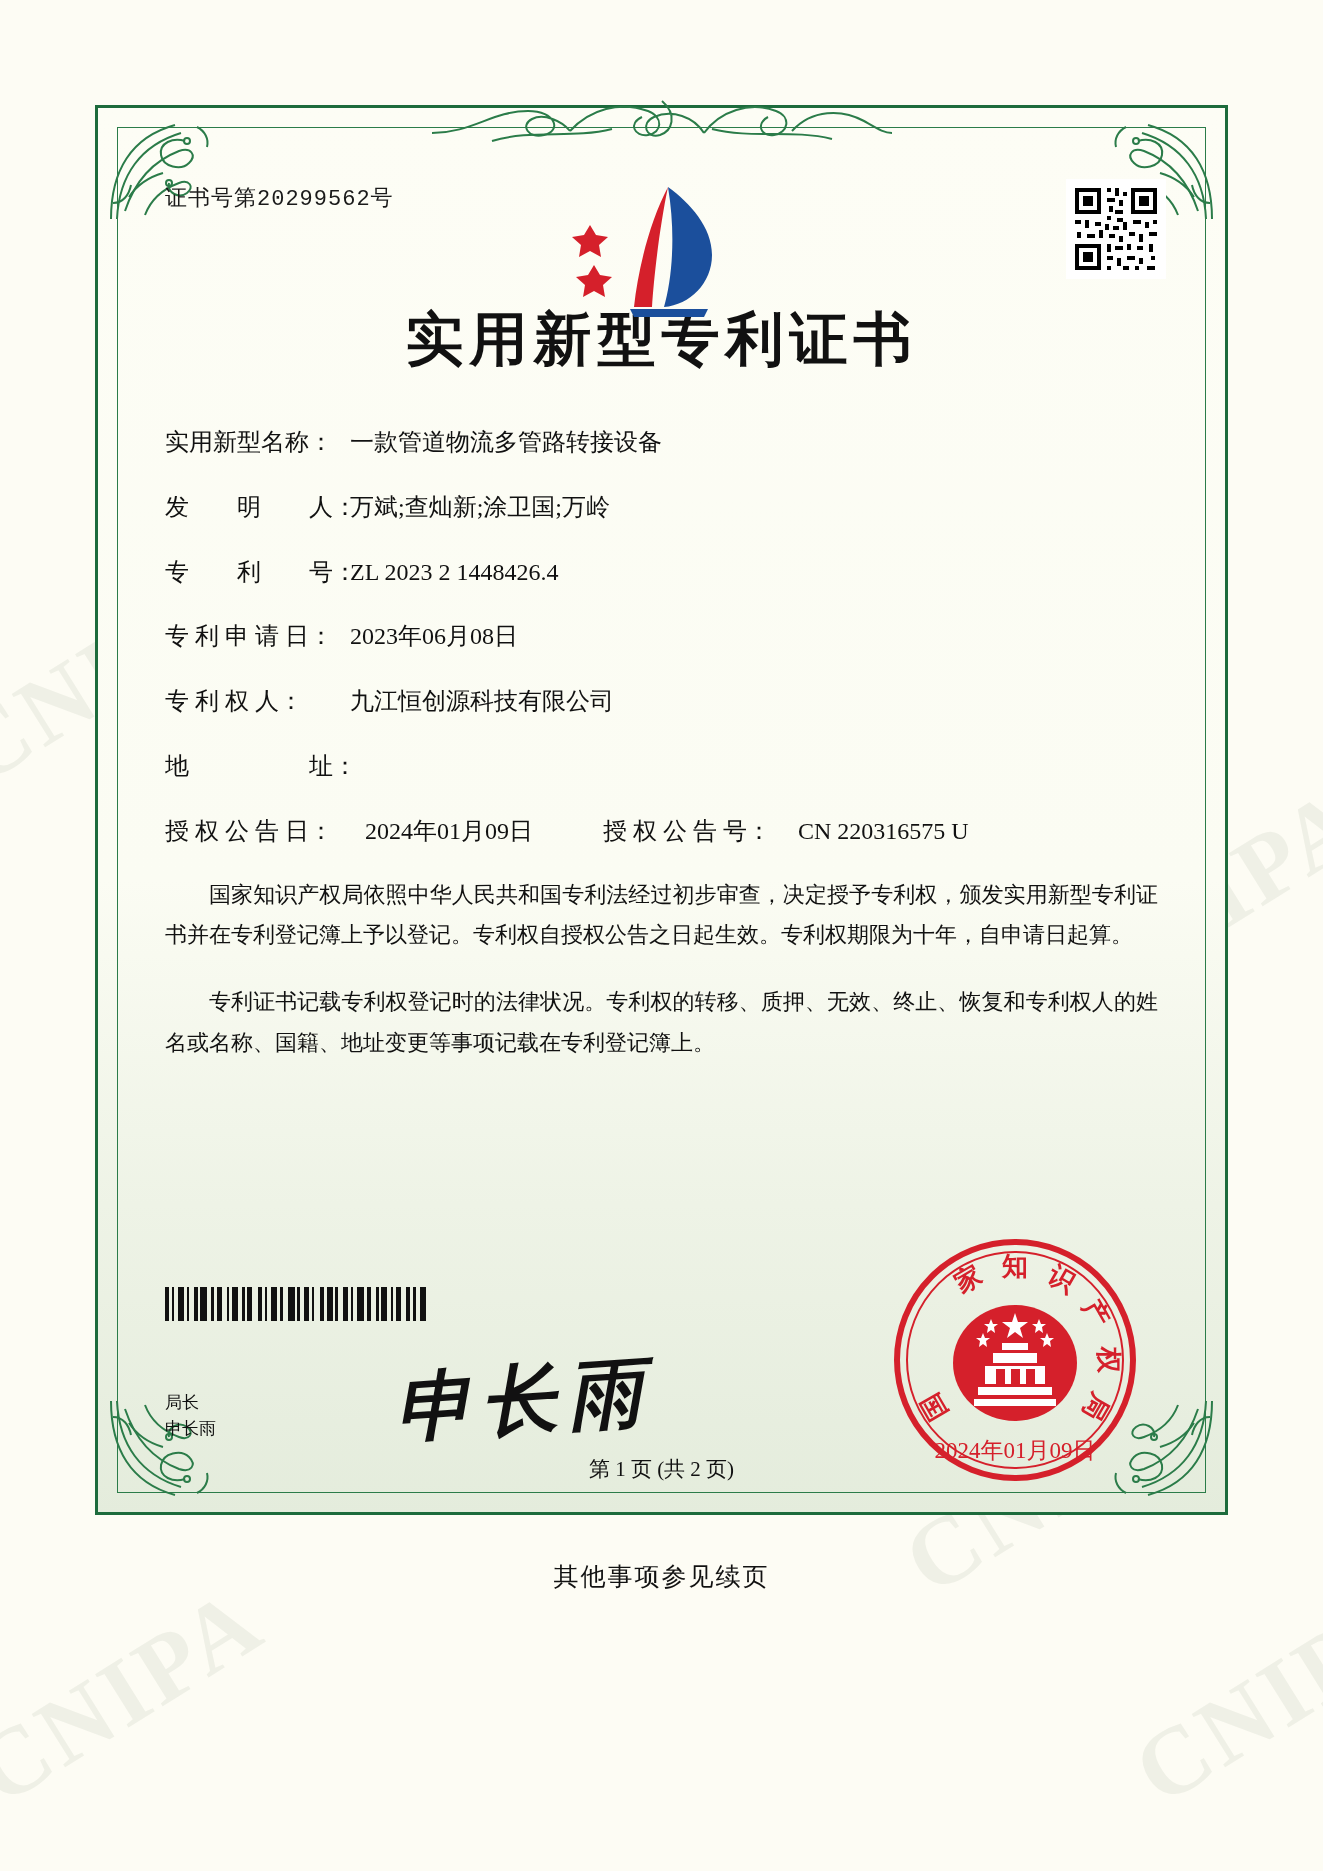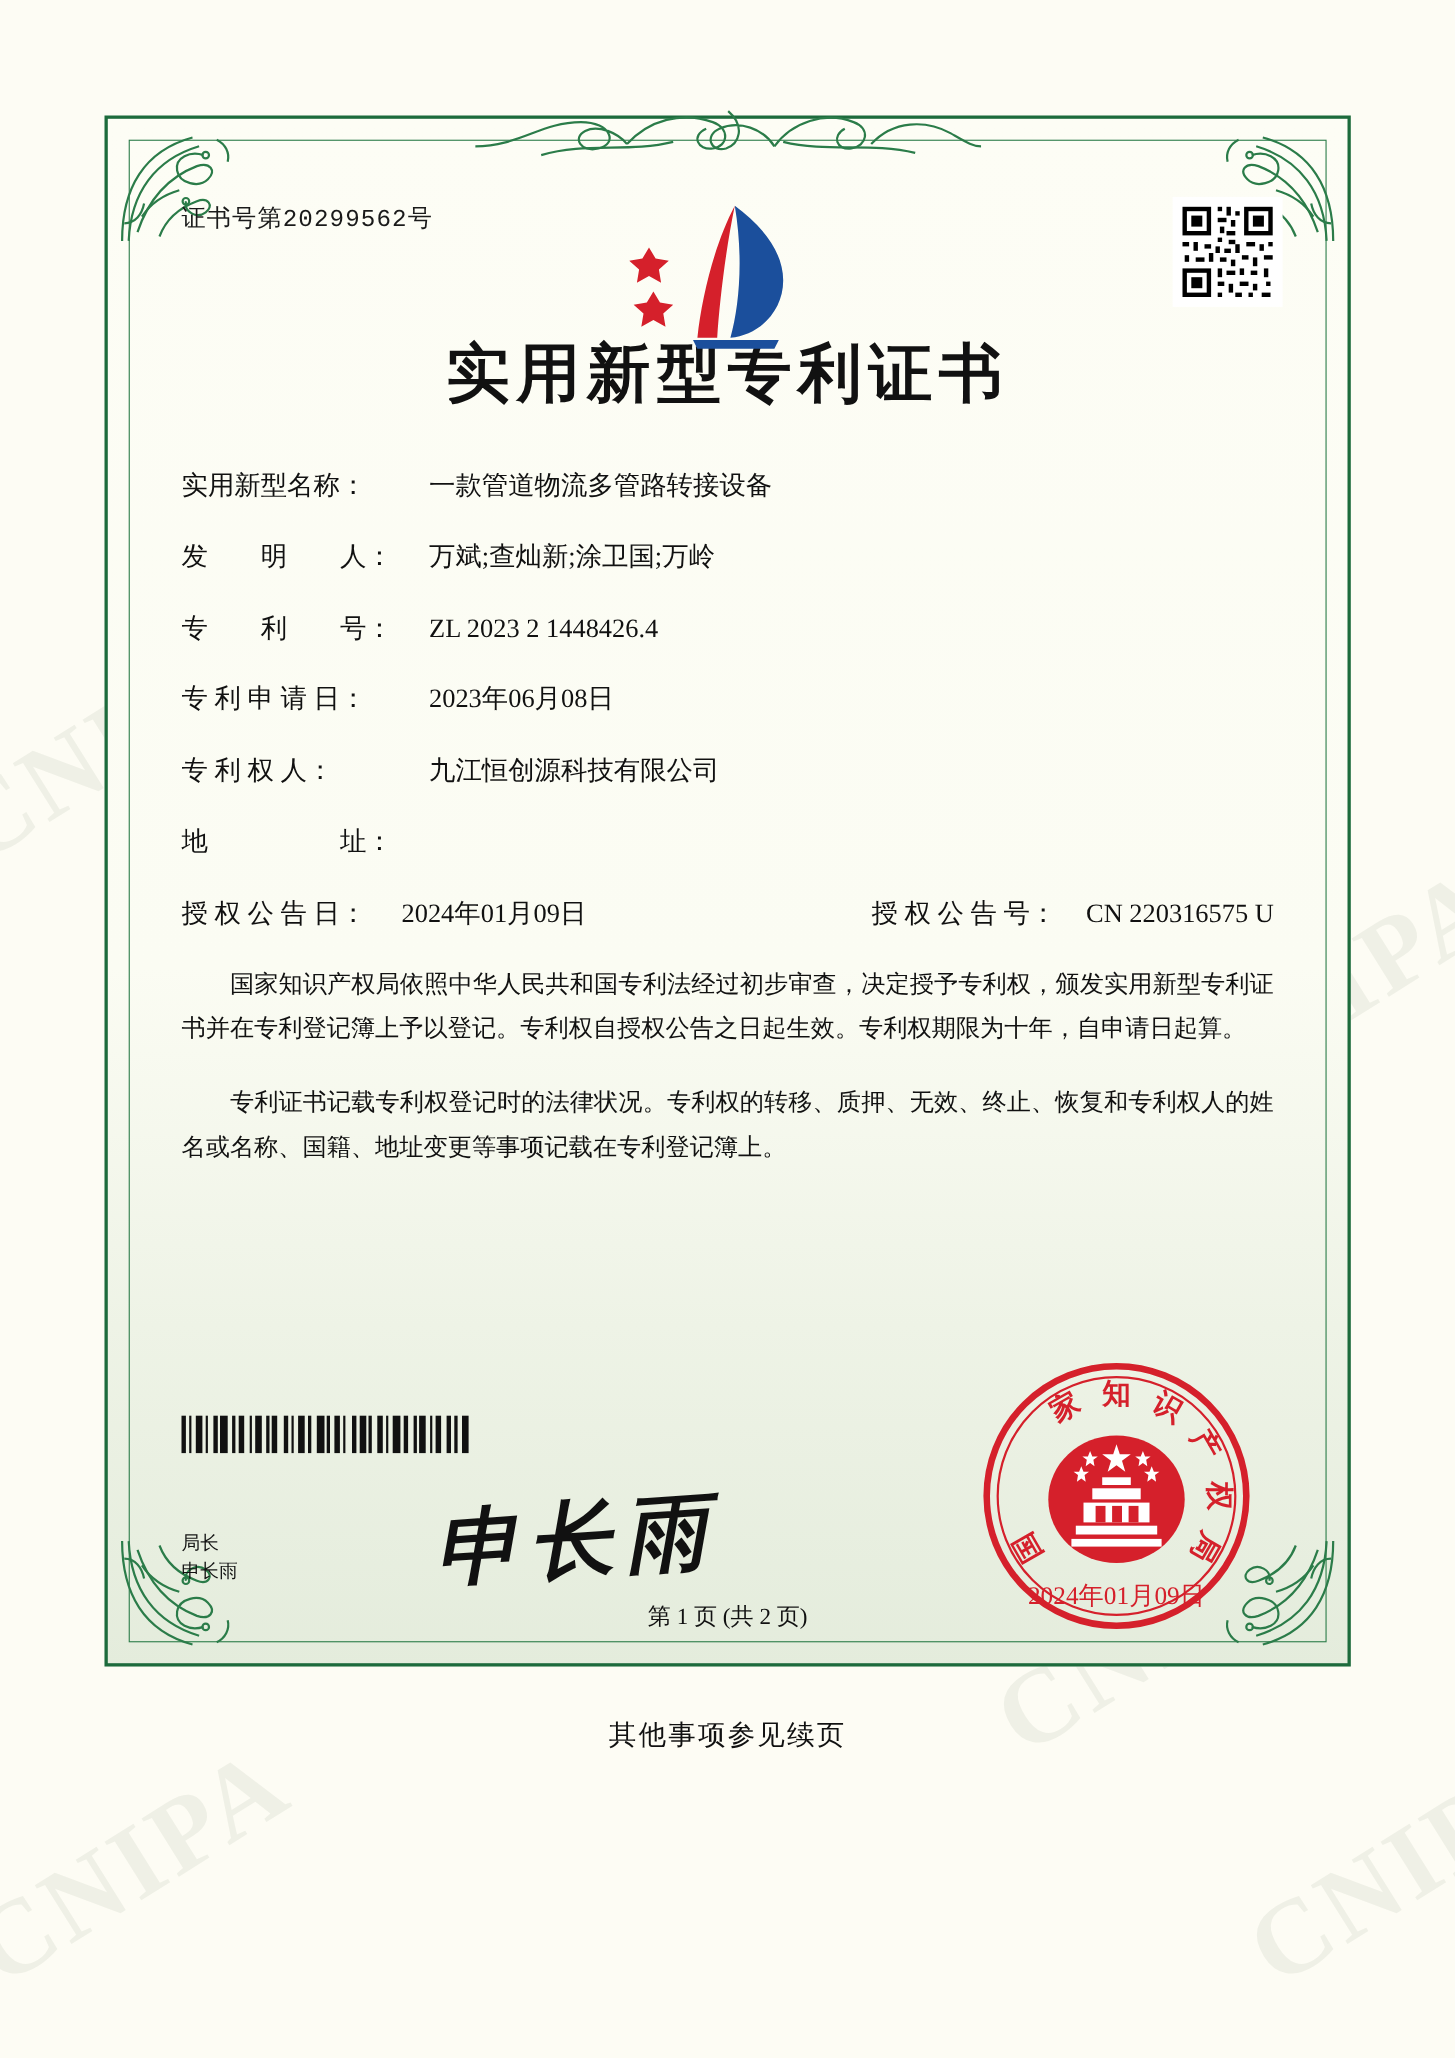--- a/index.html
+++ b/index.html
@@ -94,31 +94,30 @@
   .fields{
     margin-top:46px;
     font-size:24px;
     color:#111;
     line-height:1.45;
   }
   .row{
     display:flex;
     margin-bottom:30px;
     align-items:flex-start;
-    gap:40px;
   }
   .lbl{
     width:185px;
     flex:0 0 185px;
     letter-spacing:0;
     white-space:nowrap;
   }
   .val{flex:1;}
   .val2{display:block;}
-  .row-inline{display:flex;margin-bottom:18px;justify-content:space-between;}
+  .row-inline{display:flex;margin-bottom:18px;}
   .half{display:flex;flex:0 0 auto;}
   .half.right{margin-left:70px;}
   .half .lbl{width:200px;flex:0 0 200px;}
   .half.right .lbl{width:195px;flex:0 0 195px;}
 
   .para{
     font-size:22px;
     line-height:1.85;
     text-align:justify;
     margin-top:26px;

